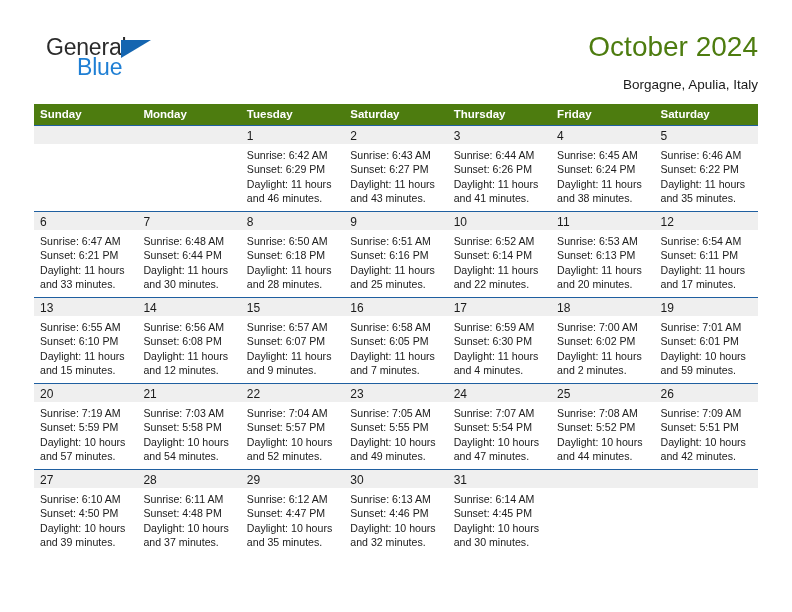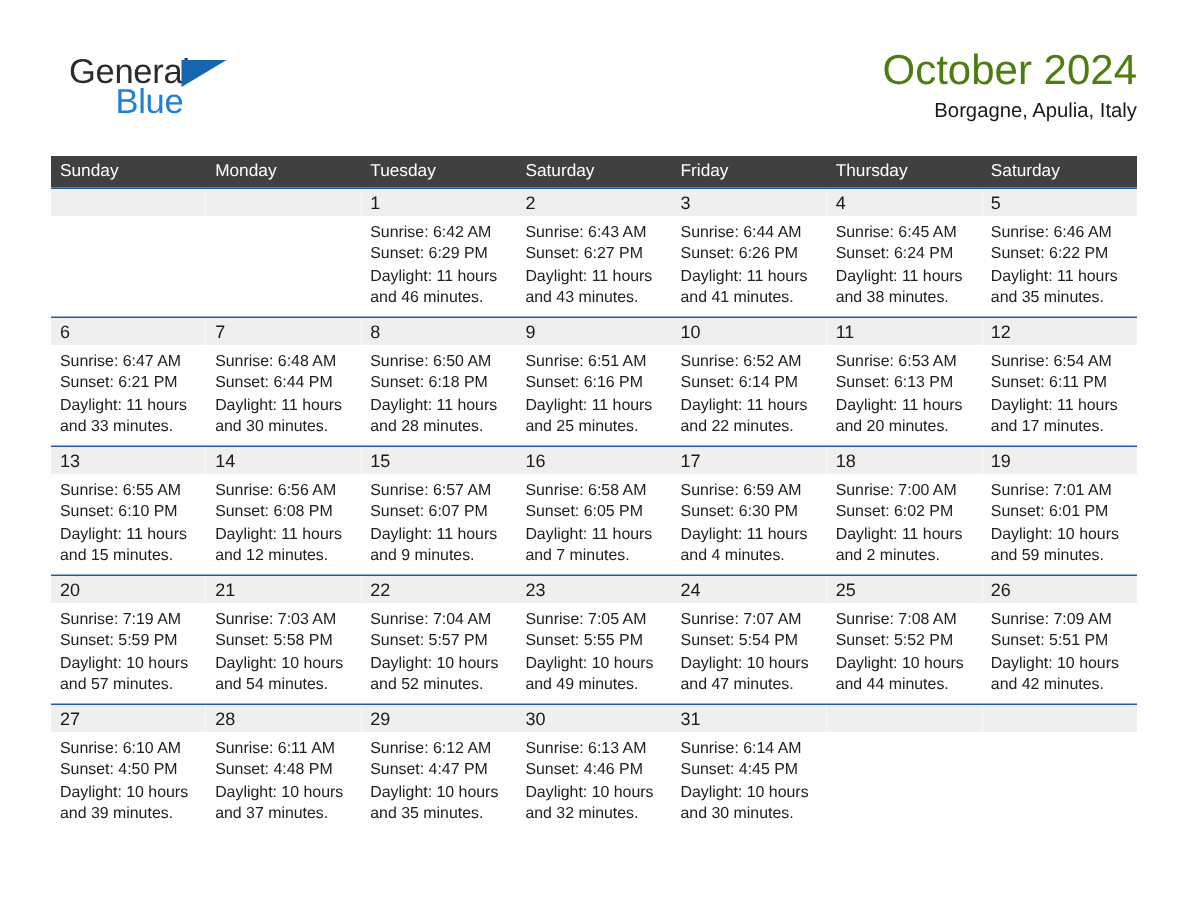--- a/index.html
+++ b/index.html
@@ -74,36 +74,37 @@
   .cal-title {
     font-size: 28px;
     color: #4d7c0f;
     line-height: 34px;
     white-space: nowrap;
   }
   .cal-subtitle {
     font-size: 13.5px;
     color: #1a1a1a;
     line-height: 20px;
-    margin-top: 0;
+    margin-top: 11px;
     white-space: nowrap;
   }
 
   
   .calendar {
     position: absolute;
     left: 34px;
     top: 104px;
     width: 724px;
   }
 
   .weekday-row {
     display: flex;
-    background: #404040;
+    background: #4d7c0f;
     height: 21px;
+    font-weight: bold;
   }
   .weekday {
     flex: 1 1 0;
     color: #ffffff;
     font-size: 11.5px;
     line-height: 21px;
     padding-left: 6px;
     box-sizing: border-box;
     overflow: hidden;
     white-space: nowrap;
@@ -170,22 +171,22 @@
 
   </div>
 
   <div class="calendar">
 
     <div class="weekday-row">
       <div class="weekday">Sunday</div>
       <div class="weekday">Monday</div>
       <div class="weekday">Tuesday</div>
       <div class="weekday">Saturday</div>
+      <div class="weekday">Thursday</div>
       <div class="weekday">Friday</div>
-      <div class="weekday">Thursday</div>
       <div class="weekday">Saturday</div>
     </div>
 
     <div class="week">
       <div class="week-inner">
         <div class="day empty">
           <div class="day-num-band"><span class="day-num"></span></div>
           <div class="day-body">
             <div class="day-line"></div>
             <div class="day-line"></div>

